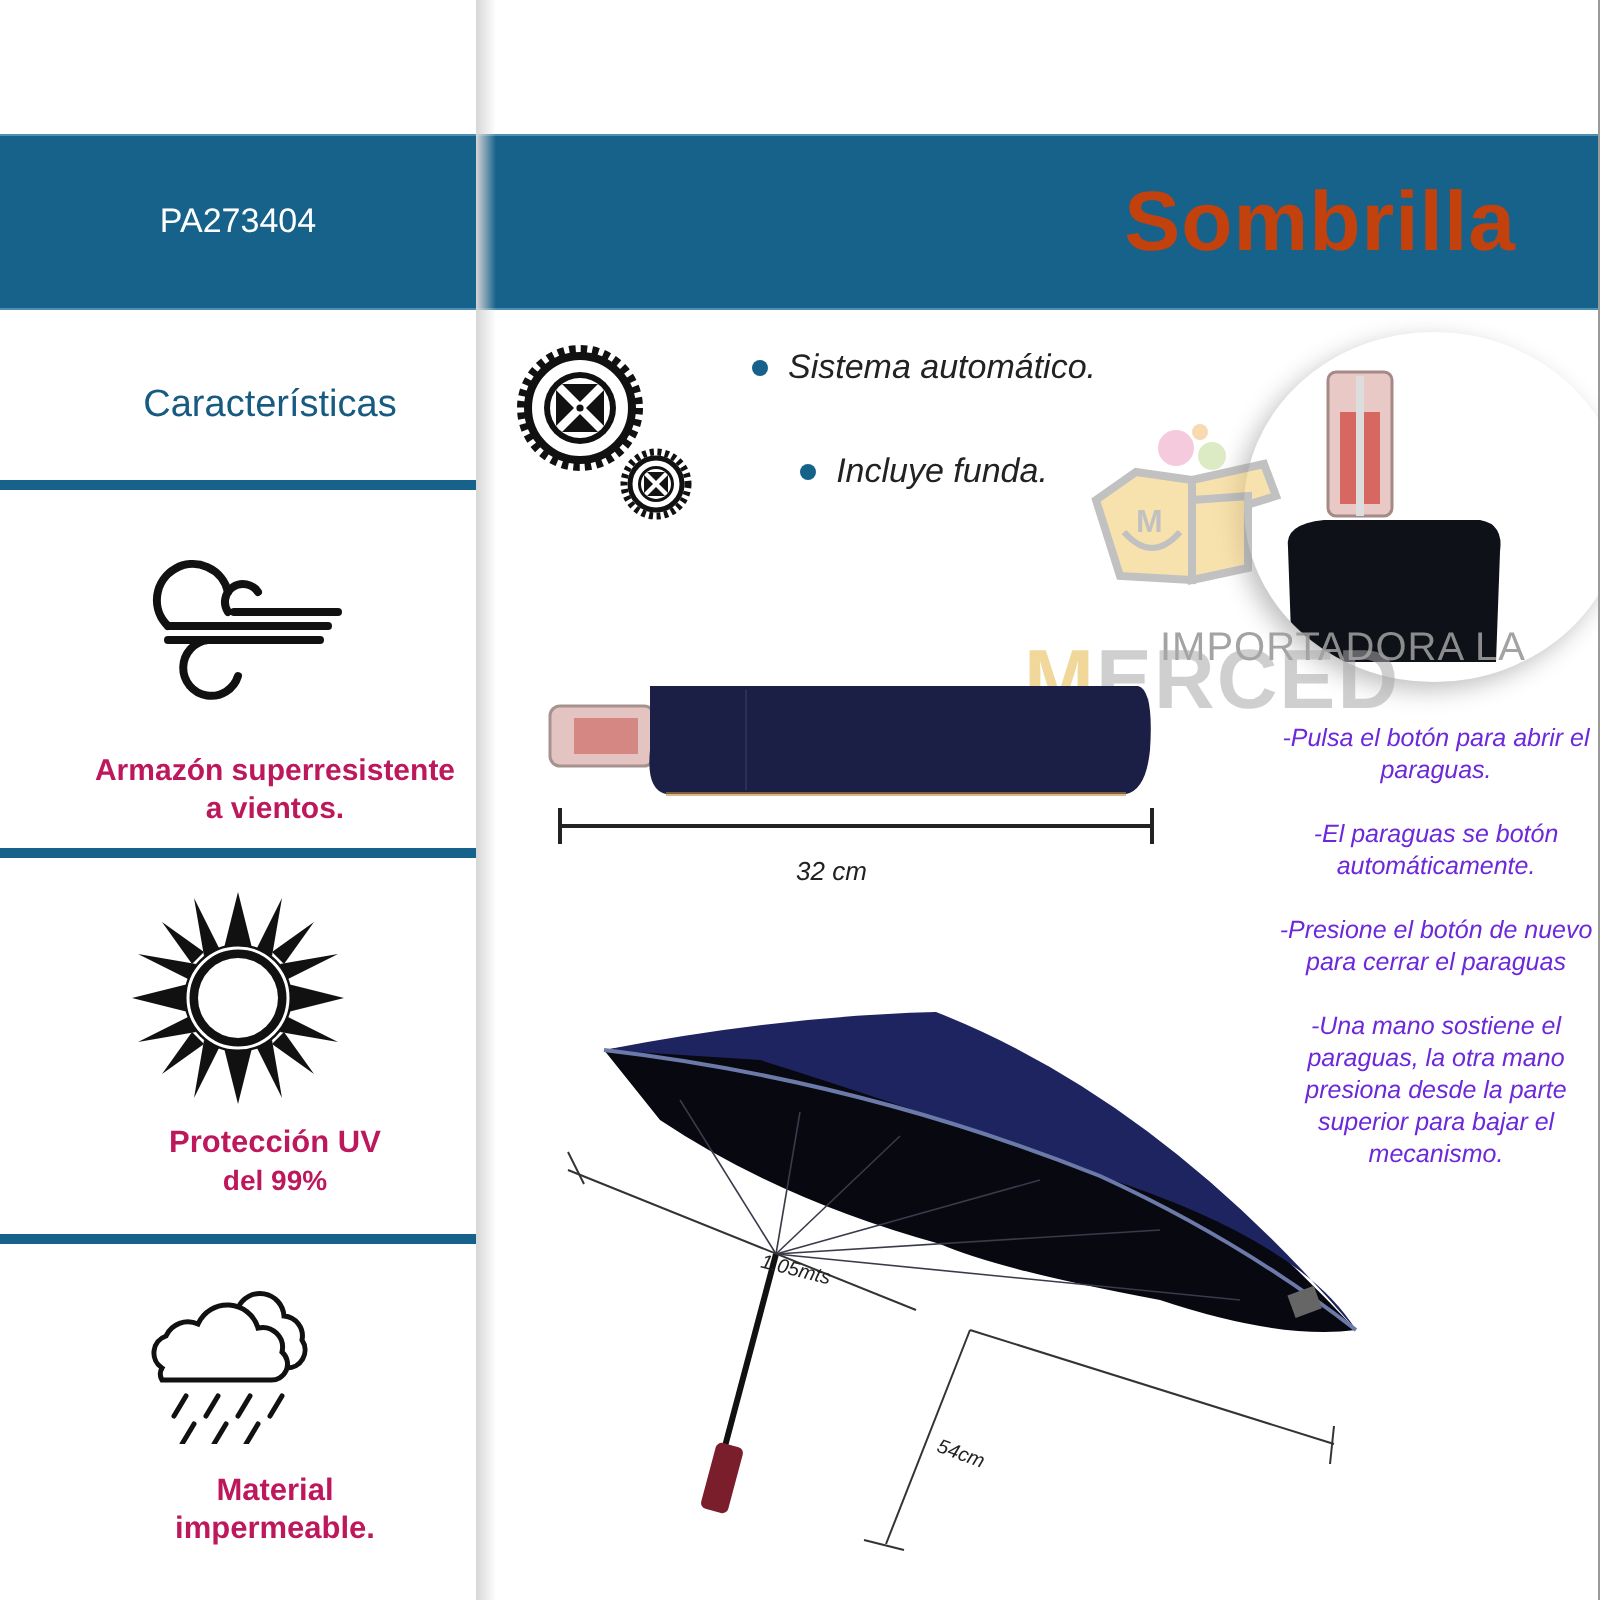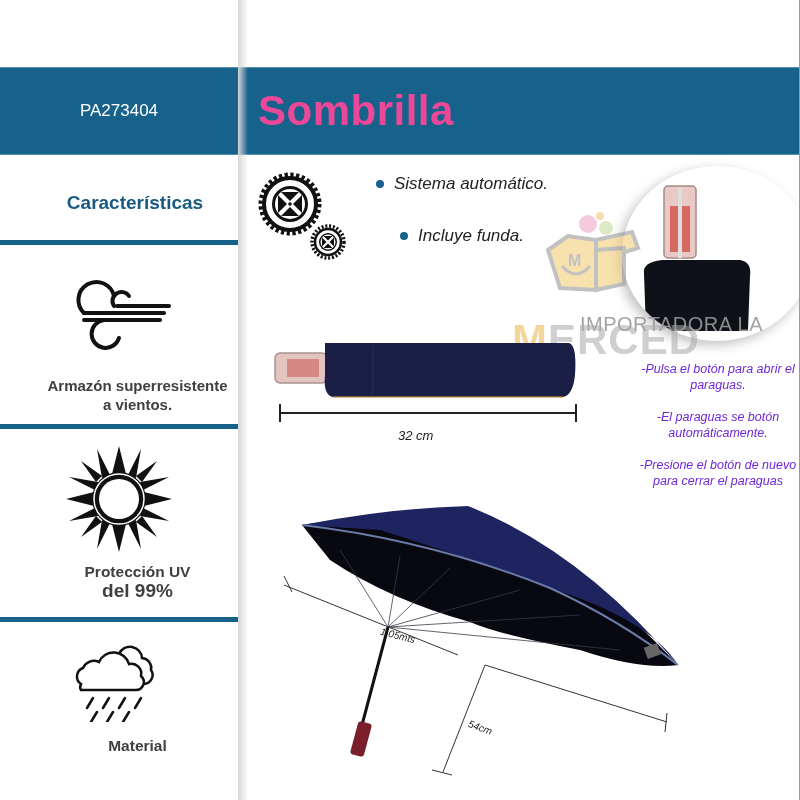--- a/index.html
+++ b/index.html
@@ -16,29 +16,29 @@
 
   .band { position: absolute; top: 67px; height: 88px; background: #17628b; }
   .band-left { left: 0; width: 238px; }
   .band-right { left: 238px; width: 562px; }
   .band-line-top { position:absolute; left:0; right:0; top:0; height:1px; background:#4f8fb3; }
   .band-line-bot { position:absolute; left:0; right:0; bottom:0; height:1px; background:#4f8fb3; }
 
   .sku { position: absolute; left: 0; width: 238px; top: 67px; height: 88px; line-height: 88px;
     text-align: center; color: #fff; font-size: 17px; }
   .title { position: absolute; left: 238px; width: 520px; top: 67px; height: 88px; line-height: 88px;
-    text-align: left; color: #ec4899; font-size: 42px; font-weight: bold; letter-spacing: 0.5px; padding-left: 20px; }
+    text-align: right; color: #c2410c; font-size: 42px; font-weight: bold; letter-spacing: 0.5px; padding-left: 20px; }
 
   .section-title { position: absolute; left: 0; width: 270px; top: 192px; text-align: center;
-    color: #175a82; font-size: 19px; font-weight: bold; }
+    color: #175a82; font-size: 19px; font-weight: normal; }
 
   .divider { position: absolute; left: 0; width: 238px; height: 5px; background: #17628b; }
 
   .feature { position: absolute; left: 0; width: 238px; text-align: center; }
-  .feature .label { font-size: 15px; font-weight: bold; color: #404040; line-height: 19px; padding-left: 37px; }
+  .feature .label { font-size: 15px; font-weight: bold; color: #be185d; line-height: 19px; padding-left: 37px; }
   .feature svg { display: block; margin: 0 auto; }
 
   
   .gears { position: absolute; left: 256px; top: 170px; }
   .bullets { position: absolute; left: 376px; top: 172px; }
   .bullet { display: flex; align-items: center; height: 24px; margin-bottom: 28px; font-size: 17px;
     font-style: italic; color: #222; justify-content: center; }
   .bullet .dot { width: 8px; height: 8px; border-radius: 50%; background: #17628b; margin-right: 10px; flex: none; }
   .wm-box { position: absolute; left: 540px; top: 210px; }
   .wm-text-small { position: absolute; left: 580px; top: 313px; font-size: 20px; color: #9a9a9a; letter-spacing: 0.5px; opacity: 0.9; }
@@ -116,36 +116,37 @@
         <polygon points="5,33 31,46 34,38"></polygon>
         <polygon points="5,77 31,64 34,72"></polygon>
         <polygon points="105,33 79,46 76,38"></polygon>
         <polygon points="105,77 79,64 76,72"></polygon>
         <circle cx="55" cy="55" r="27"></circle>
       </g>
       <circle cx="55" cy="55" r="25" fill="none" stroke="#fff" stroke-width="1.5"></circle>
       <circle cx="55" cy="55" r="20" fill="#fff"></circle>
     </svg>
     <div class="label" style="margin-top:8px;font-size:15.5px">Protección UV</div>
-    <div class="label" style="font-size:19px">del 99%</div>
+    <div class="label" style="font-size:14px">del 99%</div>
   </div>
 
   <div class="feature" style="top:640px">
     <svg width="100" height="82" viewBox="0 0 100 82" fill="none" stroke="#111" stroke-width="2.5" stroke-linecap="round">
       <path d="M50 14 A 12 12 0 0 1 73 18 A 10 10 0 0 1 82 30 A 9 9 0 0 1 74 44 L70 44"></path>
       <path d="M12 44 A 9 9 0 0 1 14 28 A 12 12 0 0 1 30 22 A 16 16 0 0 1 60 24 A 10 10 0 0 1 72 36 A 8 8 0 0 1 66 50 L12 50 A 6 6 0 0 1 12 44 Z" fill="#fff"></path>
       <line x1="18" y1="68" x2="24" y2="58"></line>
       <line x1="34" y1="68" x2="40" y2="58"></line>
       <line x1="50" y1="68" x2="56" y2="58"></line>
       <line x1="66" y1="68" x2="72" y2="58"></line>
       <line x1="22" y1="82" x2="28" y2="72"></line>
       <line x1="38" y1="82" x2="44" y2="72"></line>
       <line x1="54" y1="82" x2="60" y2="72"></line>
     </svg>
     <div class="label" style="margin-top:14px;font-size:15.5px">Material</div>
+    <div class="label" style="font-size:15.5px">impermeable.</div>
   </div>
 
   <div class="gears">
     <svg width="92" height="92" viewBox="0 0 92 92">
       <g transform="translate(34,34)">
         <circle r="29" fill="none" stroke="#111" stroke-width="5" stroke-dasharray="3.2 2.5"></circle>
         <circle r="26" fill="#fff" stroke="#111" stroke-width="4"></circle>
         <circle r="18" fill="#111"></circle>
         <circle r="15" fill="#fff"></circle>
         <g fill="#111">
@@ -250,15 +251,16 @@
       <line x1="152" y1="270" x2="172" y2="275" stroke="#333" stroke-width="1"></line>
     </svg>
   </div>
   <div class="dim-label" style="left:380px;top:630px;font-size:10px;transform:rotate(14deg)">1.05mts</div>
   <div class="dim-label" style="left:468px;top:722px;font-size:10px;transform:rotate(20deg)">54cm</div>
 
   <div class="instructions">
     <p>-Pulsa el botón para abrir el paraguas.</p>
     <p>-El paraguas se botón automáticamente.</p>
     <p>-Presione el botón de nuevo para cerrar el paraguas</p>
+    <p>-Una mano sostiene el paraguas, la otra mano presiona desde la parte superior para bajar el mecanismo.</p>
   </div>
 
 </div>
 
 </body></html>

